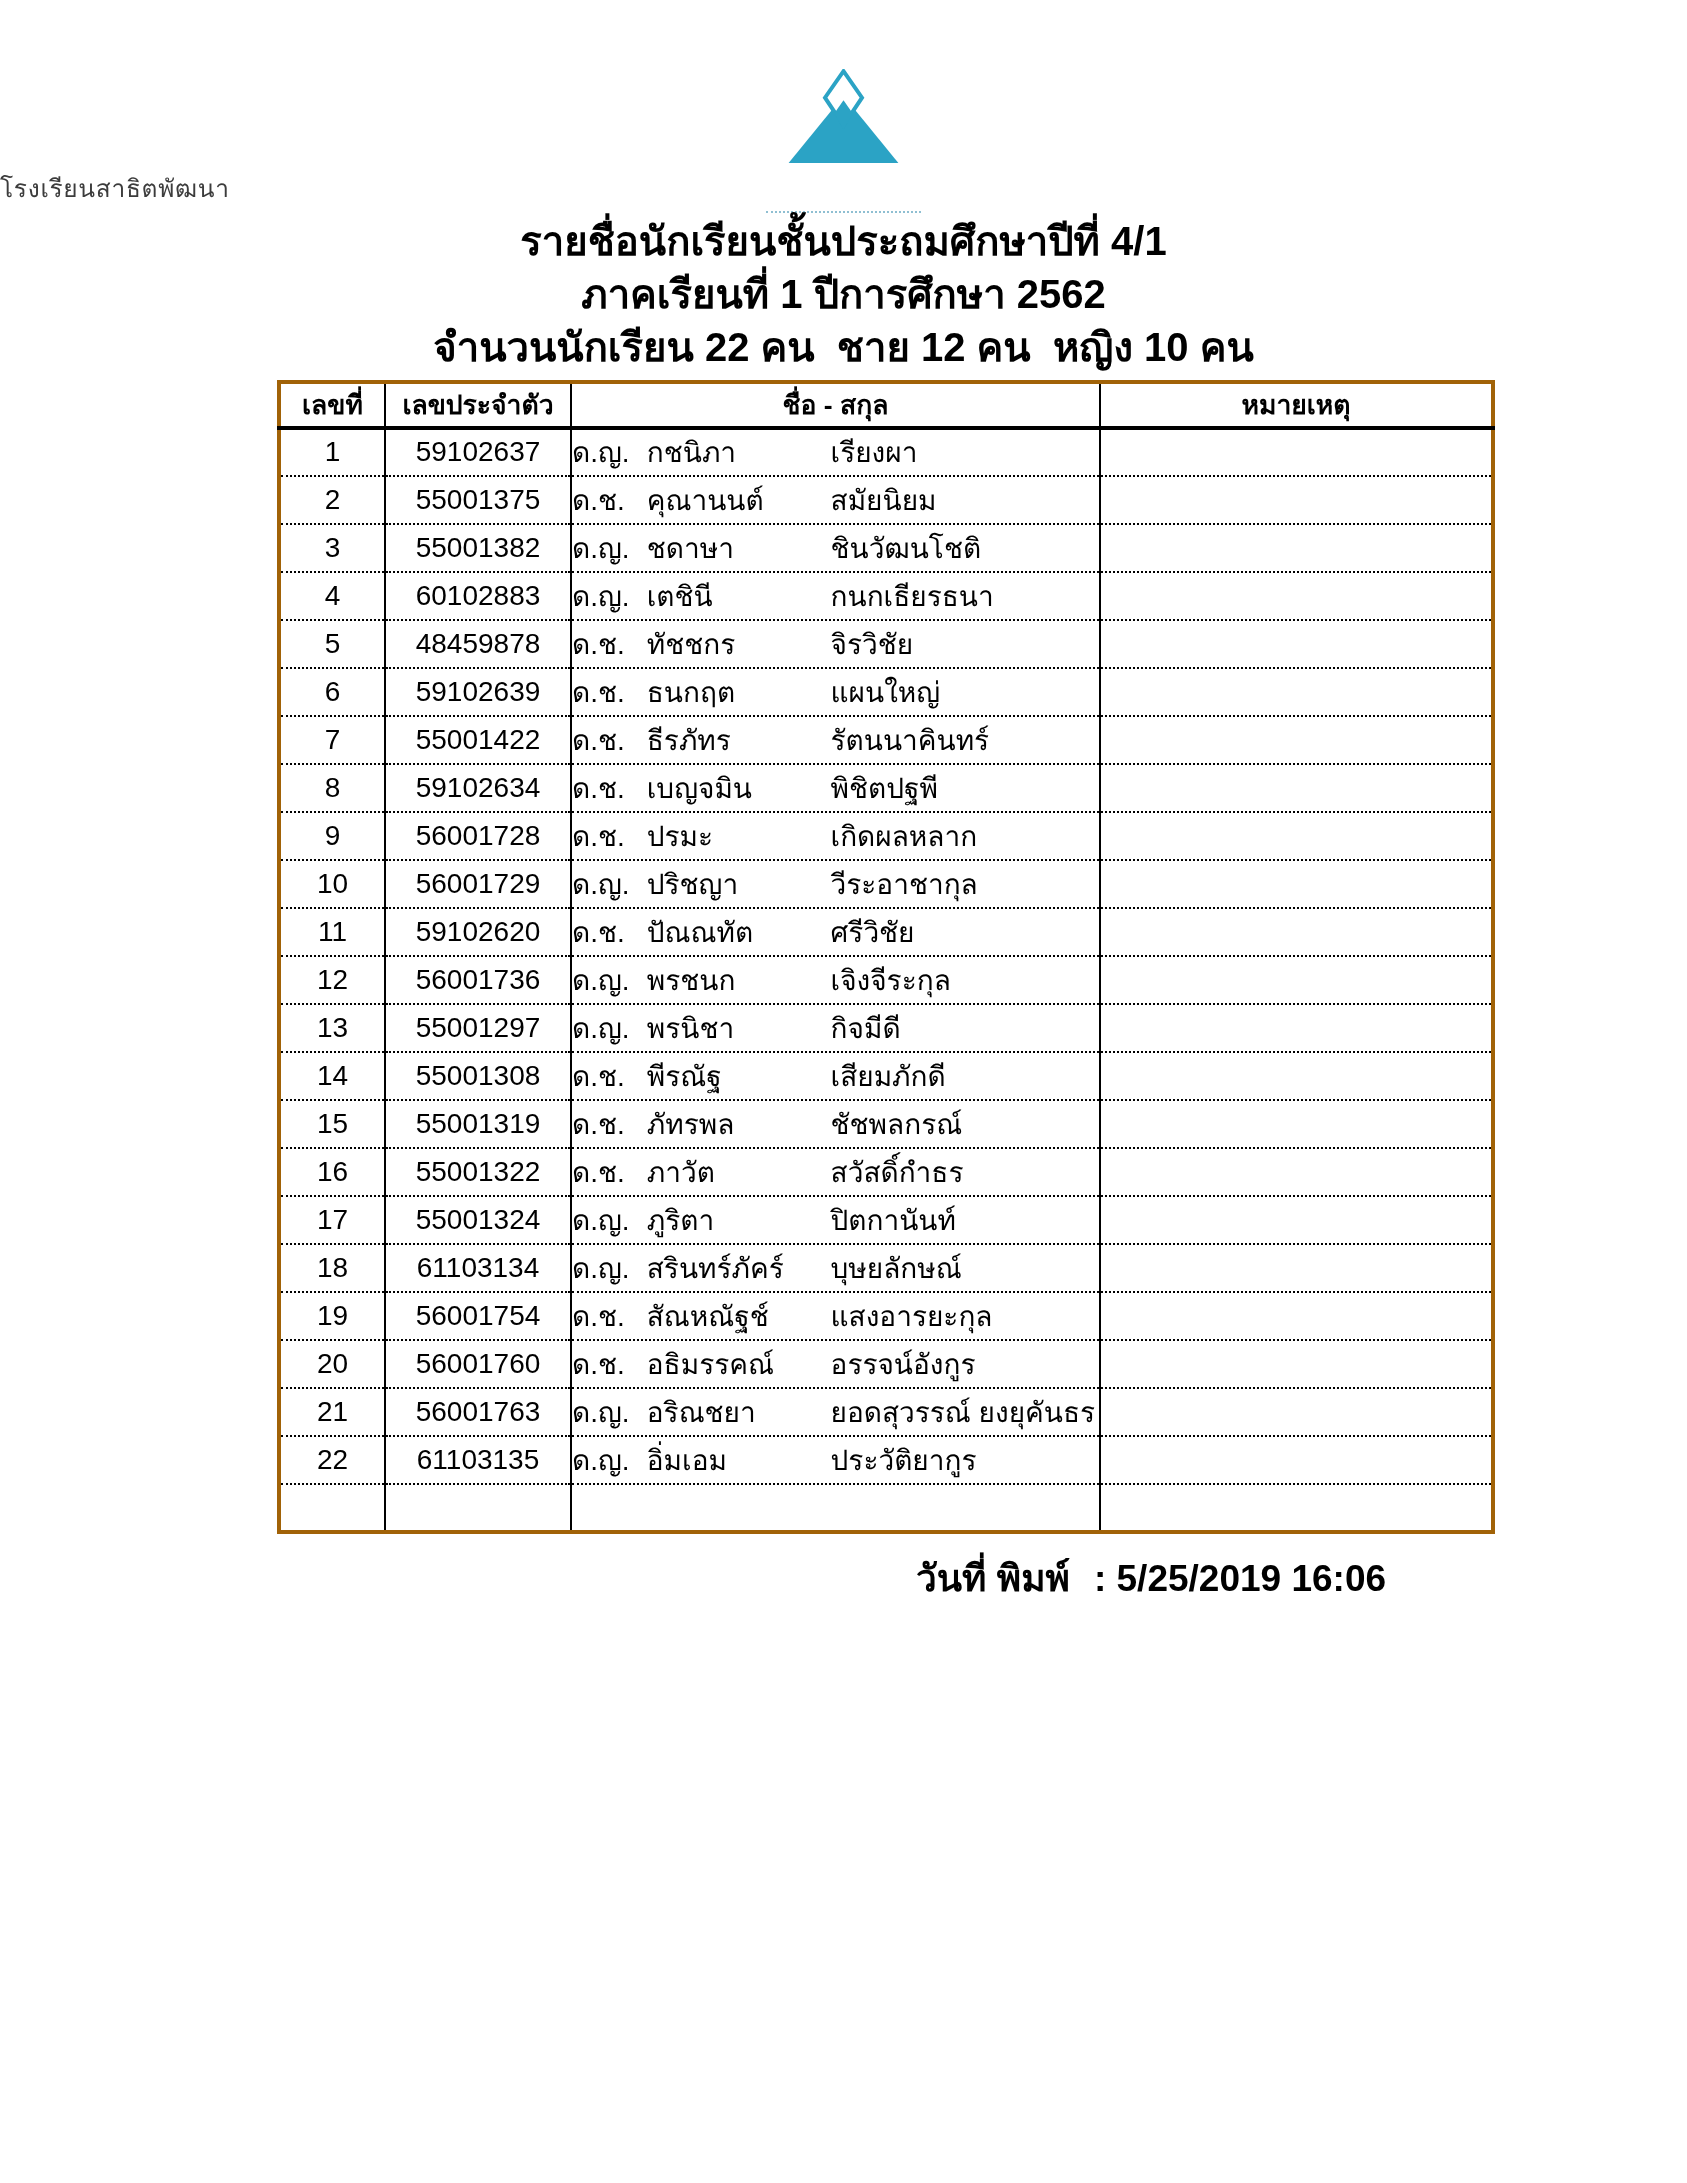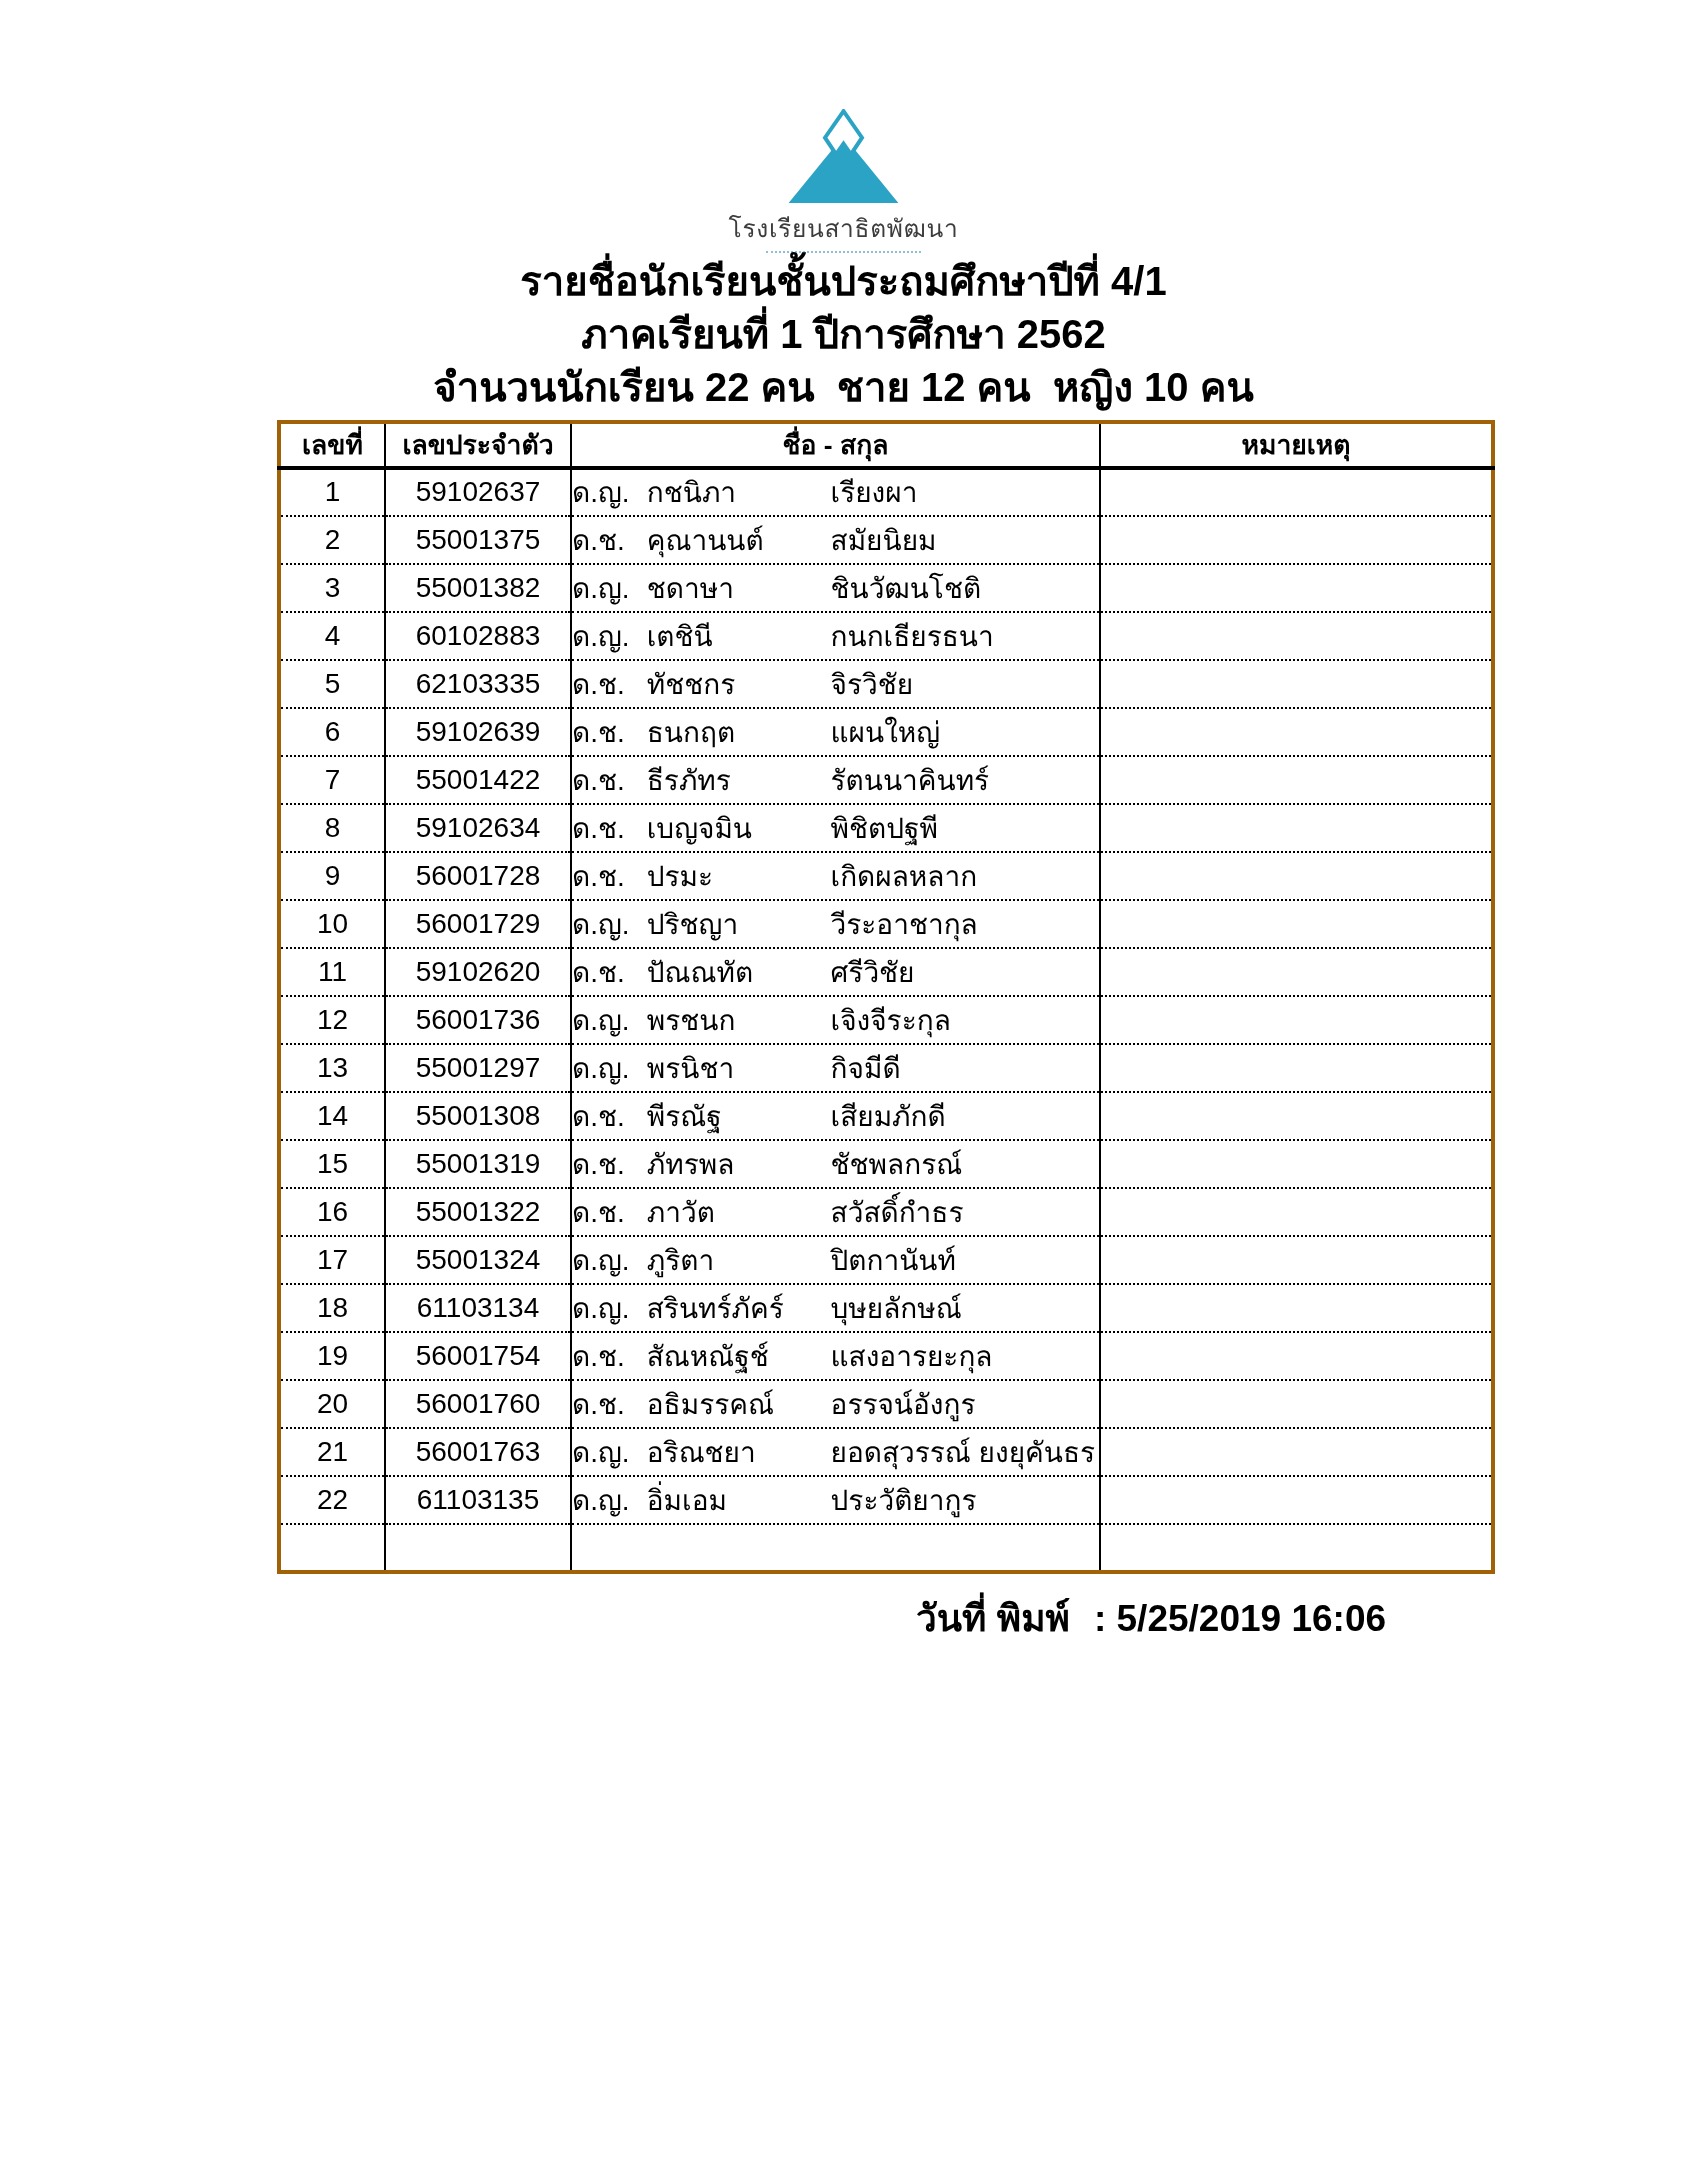--- a/index.html
+++ b/index.html
@@ -2,21 +2,21 @@
 <html style="font-size:10.6px"><head>
 <meta charset="utf-8">
 <style>
   * { box-sizing: border-box; }
   html, body { margin: 0; padding: 0; background: #ffffff; }
   .sheet {
     width: 1687px; height: 2183px; background: #ffffff; color: #000;
     font-family: "Liberation Sans", sans-serif; position: relative; overflow: hidden;
   }
   
-  .logo-block { padding-top: 109px; text-align: center; }
+  .logo-block { padding-top: 69px; text-align: left; }
   .logo-svg { display: block; margin: 0 auto; }
   .school-name { font-size: 24.5px; color: #3c3c3c; margin-top: 2.6px; letter-spacing: 0.7px; }
   .logo-divider { width: 155px; margin: 3.3px auto 2px auto; border-top: 2px dotted #8fbfd2; height: 0; }
   .school-caption { font-size: 14px; font-weight: bold; letter-spacing: 1.7px; color: #53aecb; }
   
   .titles { text-align: center; margin-top: 2.6px; }
   .title-line { font-size: 40px; font-weight: bold; line-height: 53px; white-space: pre; }
   
   table.student-table {
     border-collapse: collapse; table-layout: fixed;
@@ -116,21 +116,21 @@
     <td class="c-id">60102883</td>
     <td class="c-name">
       <span class="n-title">ด.ญ.</span>
       <span class="n-first">เตชินี</span>
       <span class="n-last">กนกเธียรธนา</span>
     </td>
     <td class="c-note"></td>
   </tr>
         <tr>
     <td class="c-no">5</td>
-    <td class="c-id">62103335</td>
+    <td class="c-id">48459878</td>
     <td class="c-name">
       <span class="n-title">ด.ช.</span>
       <span class="n-first">ทัชชกร</span>
       <span class="n-last">จิรวิชัย</span>
     </td>
     <td class="c-note"></td>
   </tr>
         <tr>
     <td class="c-no">6</td>
     <td class="c-id">59102639</td>

